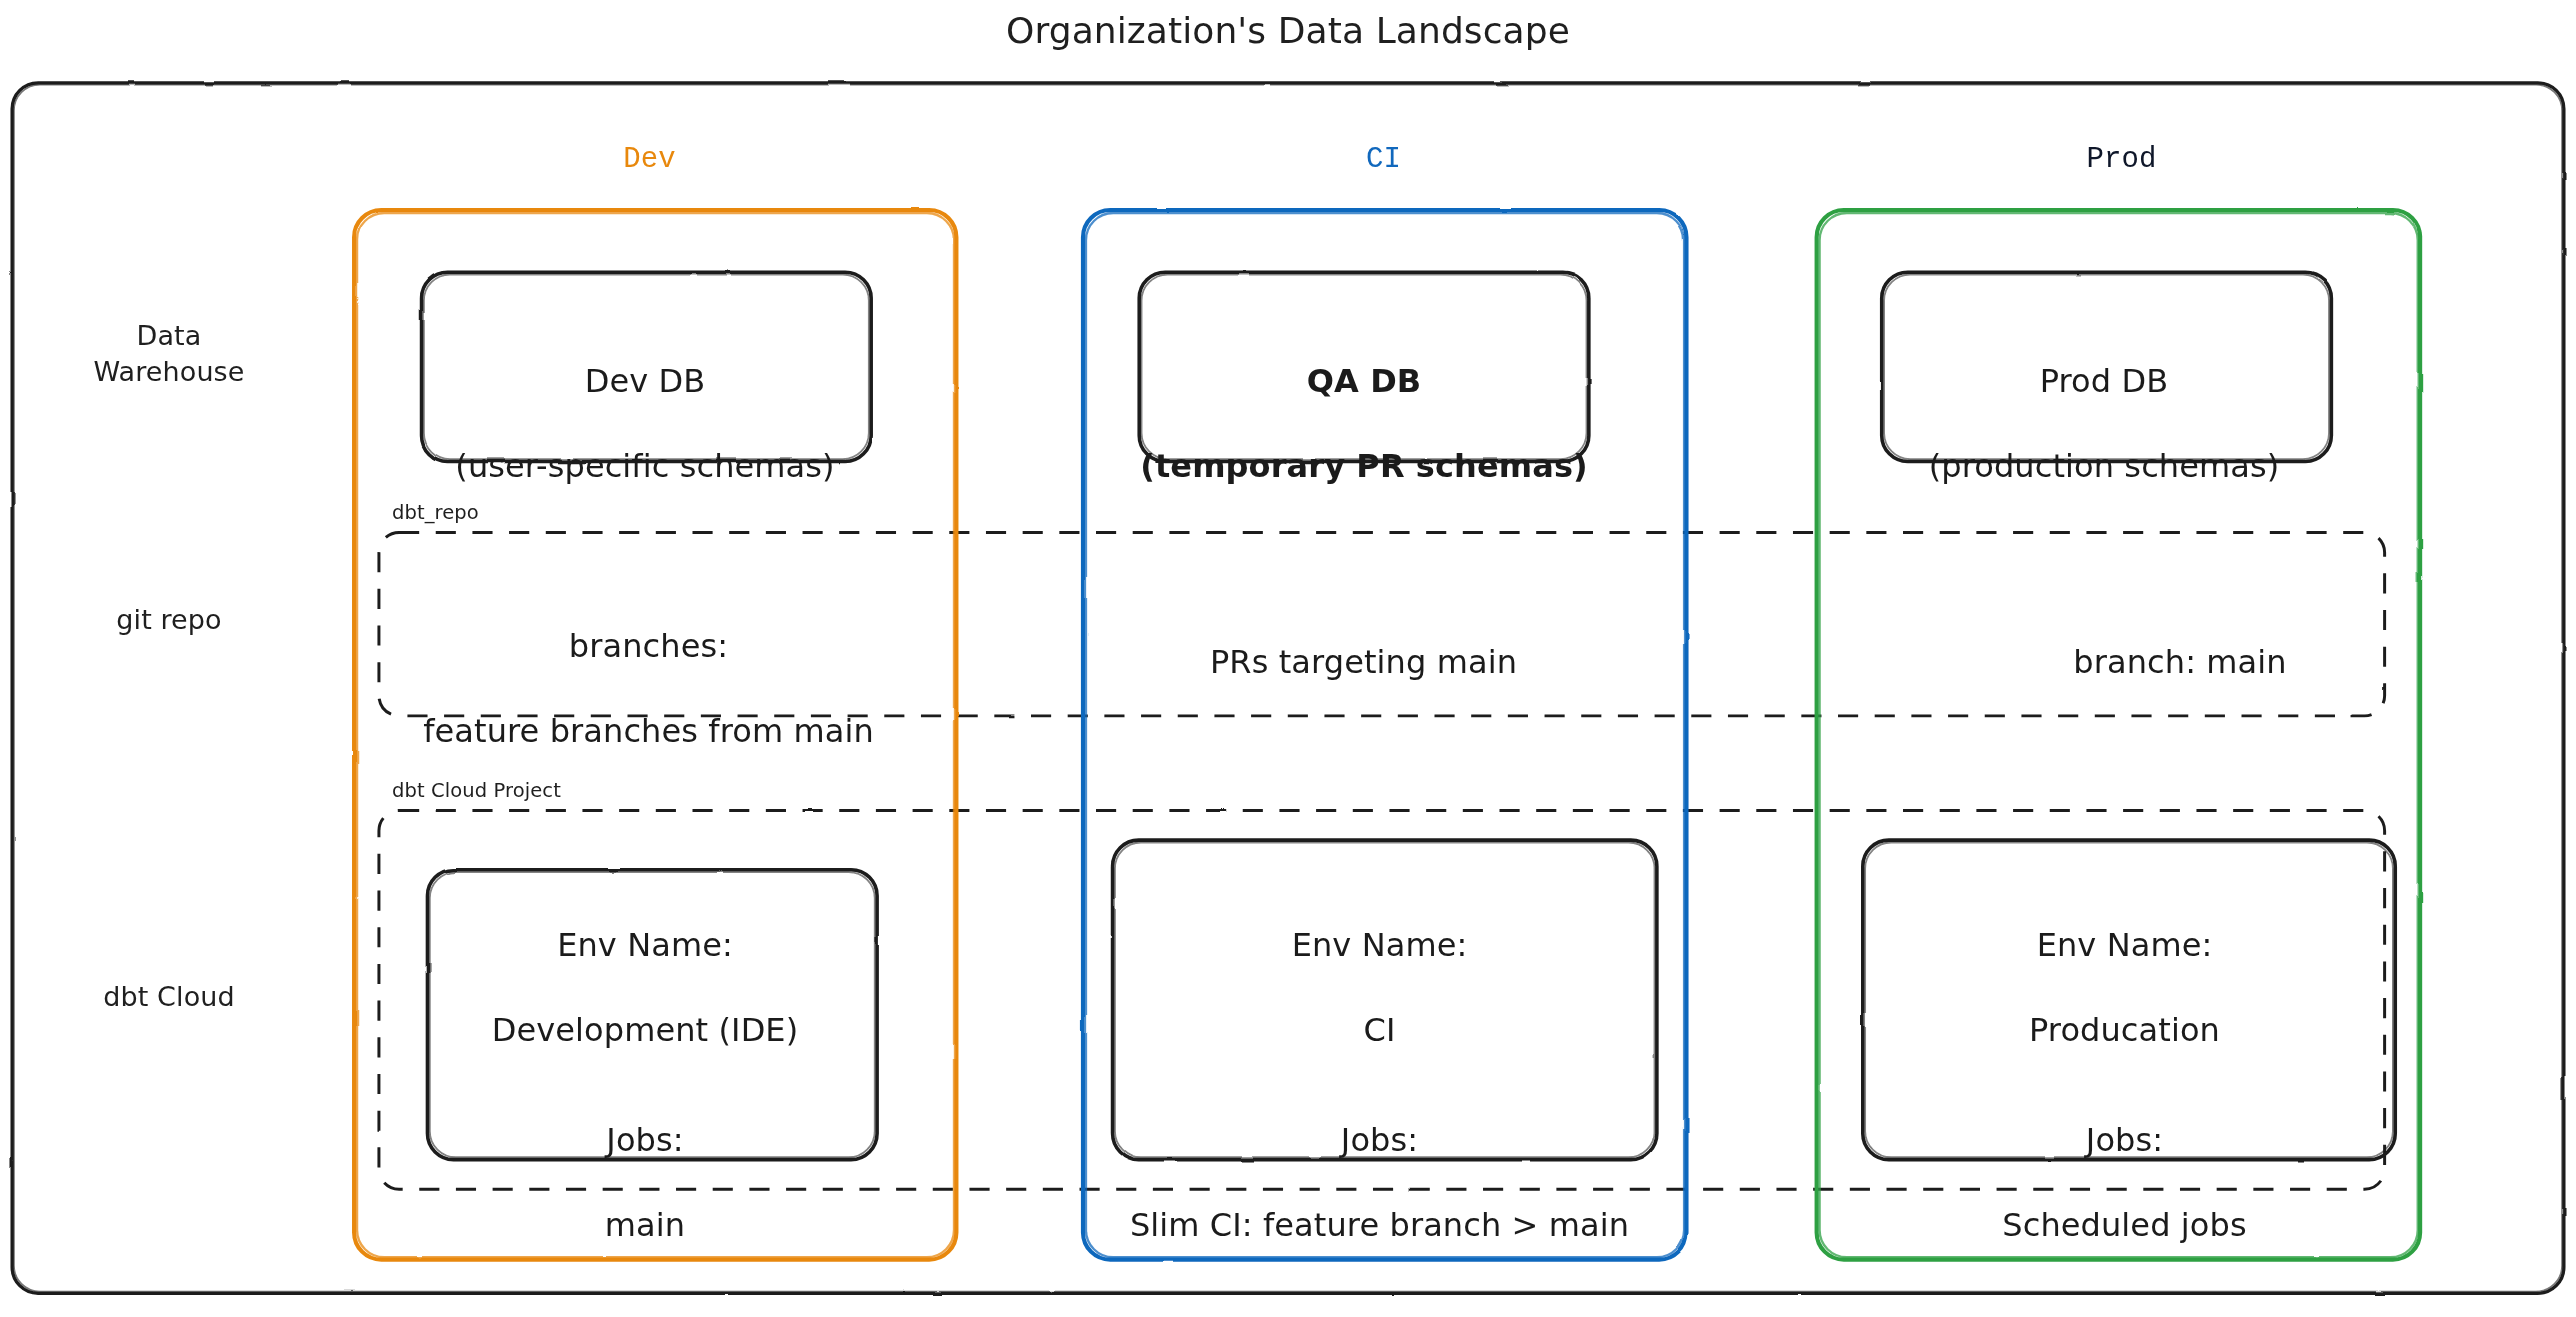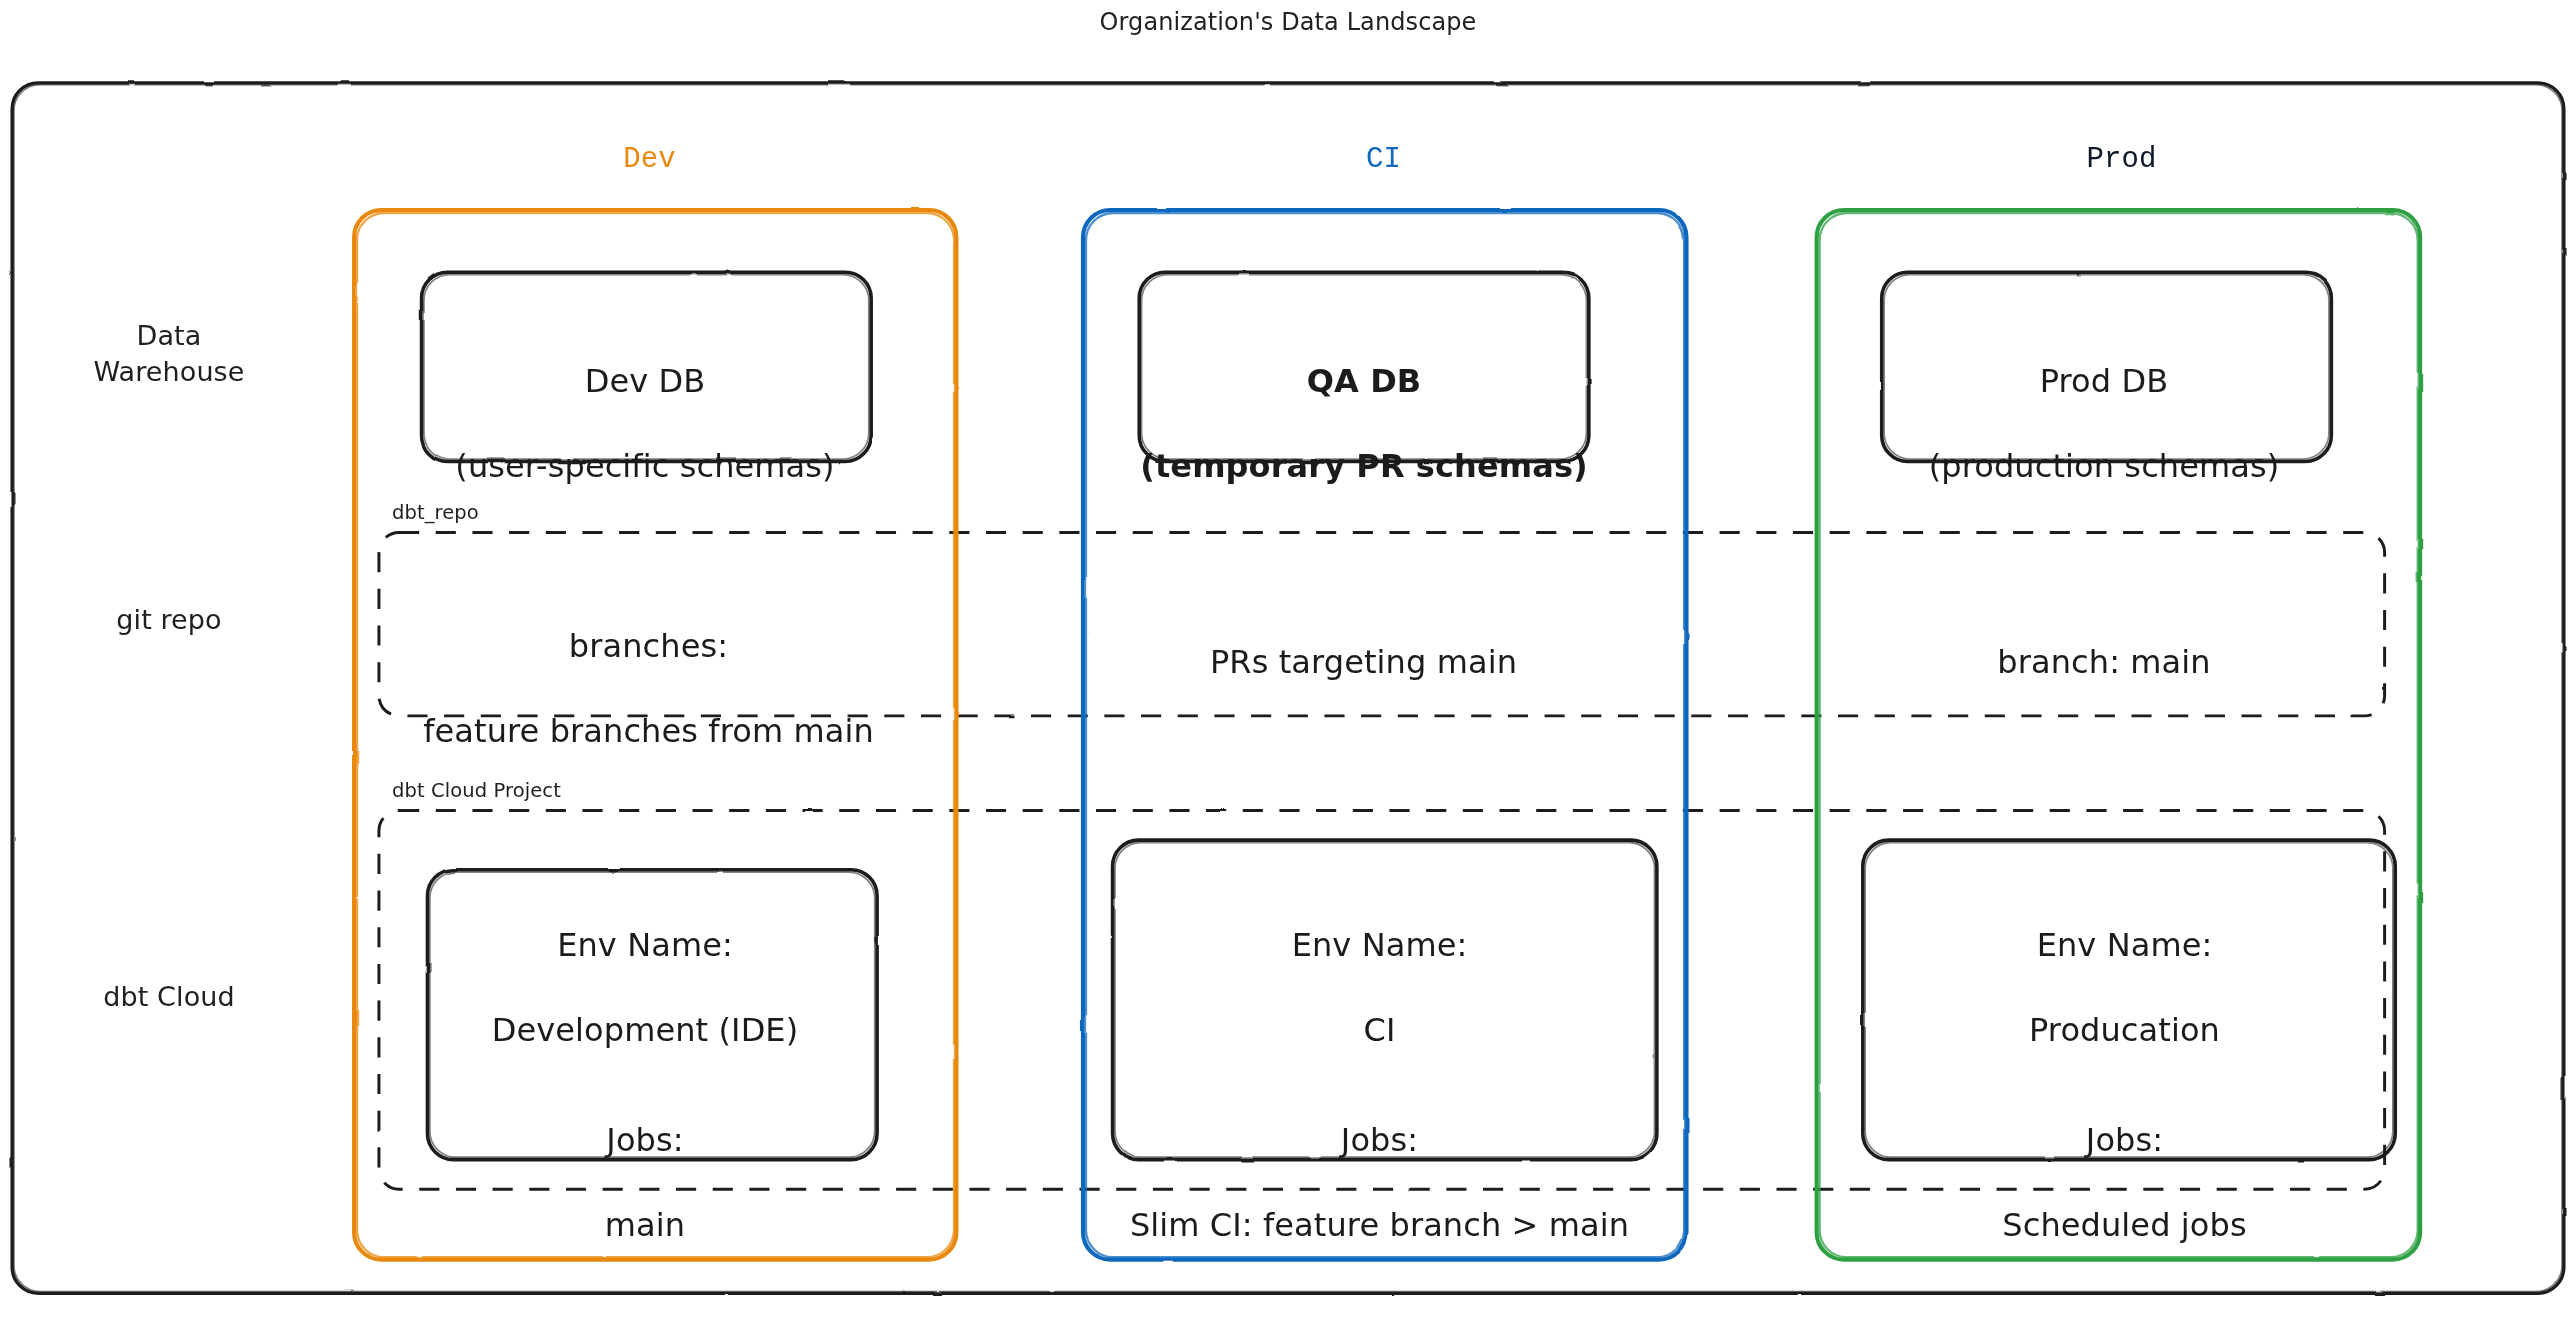--- a/index.html
+++ b/index.html
@@ -38,21 +38,21 @@
     letter-spacing: 0.1px;
     font-family: "DejaVu Sans", sans-serif;
     white-space: pre-line;
   }
 
   
   #diagram-title {
     left: 0;
     top: 7px;
     width: 2576px;
-    font-size: 24px;
+    font-size: 36px;
     font-weight: 400;
     color: #1f1f1f;
   }
 
   
   .col-head {
     width: 249px;
     font-size: 29px;
     font-weight: 500;
     top: 141px;
@@ -89,21 +89,21 @@
   }
 
   
   #dw-dev-text  { left: 417px;  top: 318px;  width: 456px; }
   #dw-ci-text   { left: 1130px; top: 318px;  width: 468px; font-weight: bold; }
   #dw-prod-text { left: 1870px; top: 318px;  width: 468px; }
 
   
   #git-dev-text  { left: 388px;  top: 583px;  width: 521px; }
   #git-ci-text   { left: 1124px; top: 599px; width: 479px; }
-  #git-prod-text { left: 1870px; top: 599px; width: 468px; }
+  #git-prod-text { left: 1946px; top: 599px; width: 468px; }
 
   
   #dbt-dev-text  { left: 417px;  top: 882px; width: 456px; }
   #dbt-ci-text   { left: 1113px; top: 882px; width: 533px; }
   #dbt-prod-text { left: 1858px; top: 882px; width: 533px; }
 
   .card-spacer { display: block; height: 26px; }
 </style>
 </head>
 <body>

